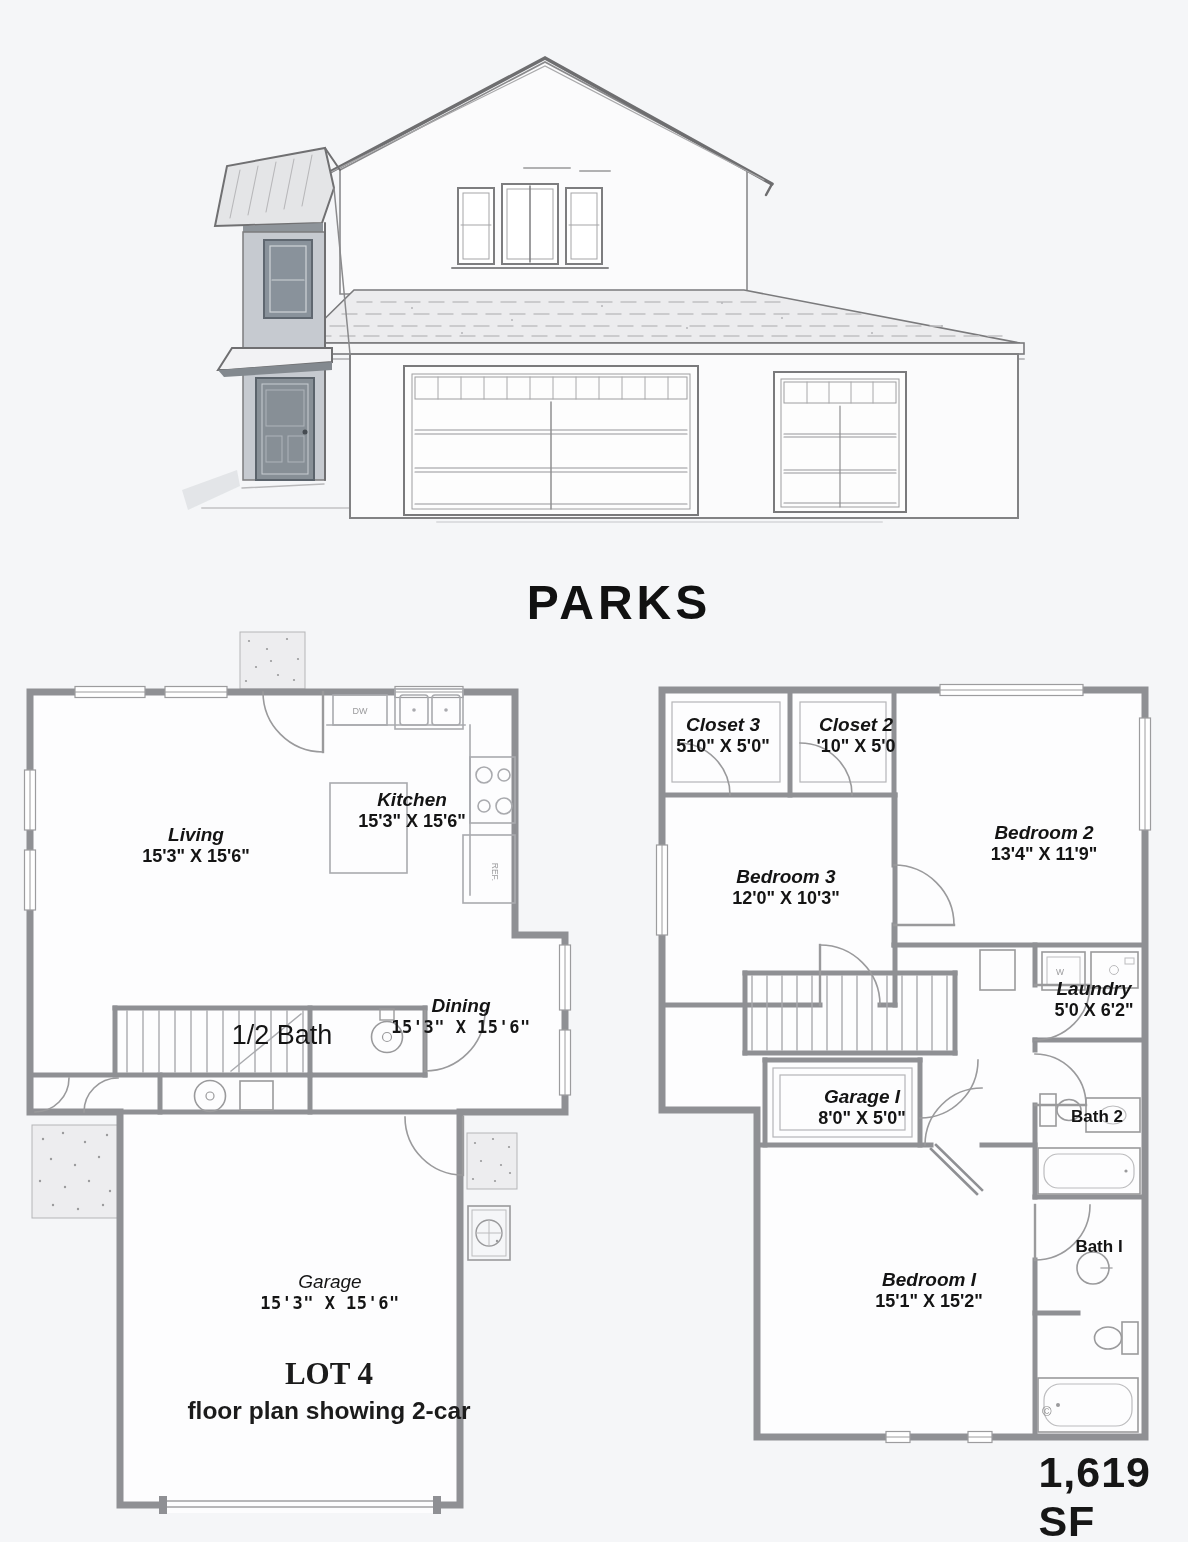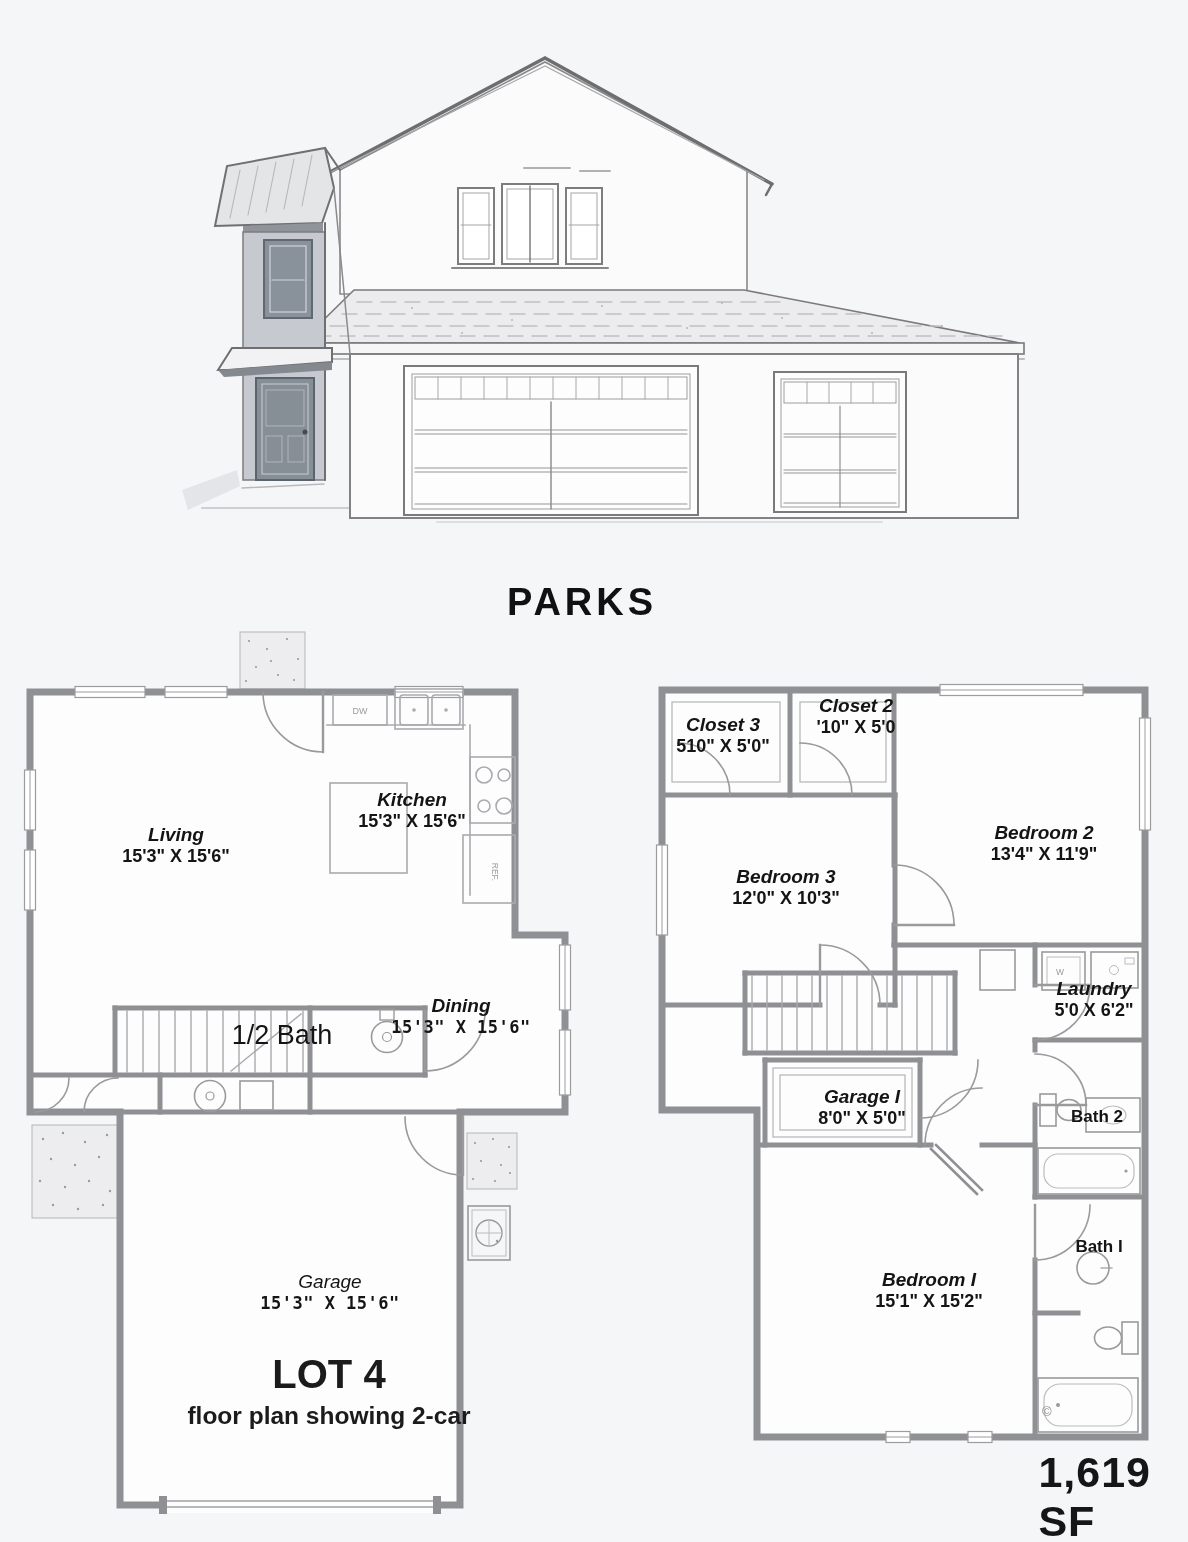--- a/index.html
+++ b/index.html
@@ -6,27 +6,27 @@
   #page{position:relative;width:1188px;height:1542px;background:#f5f6f8;overflow:hidden;
         font-family:"Liberation Sans",sans-serif;color:#141414;}
   svg{position:absolute;overflow:visible;}
   .rlabel{position:absolute;transform:translate(-50%,-50%);text-align:center;line-height:1.18;
           white-space:nowrap;color:#141414;}
   .rname{font-size:19px;font-weight:bold;font-style:italic;}
   .rdims{font-size:18px;font-weight:bold;}
   .techno .rdims{font-family:"DejaVu Sans Mono",monospace;font-size:17px;letter-spacing:.5px;}
   .single{font-size:17px;font-weight:bold;}
   .halfbath{font-size:27px;font-weight:400;}
-  #title{position:absolute;left:582px;top:602px;transform:translate(-50%,-50%);
-         font-size:38px;font-weight:bold;letter-spacing:4px;color:#111;}
+  #title{position:absolute;left:619px;top:602px;transform:translate(-50%,-50%);
+         font-size:48px;font-weight:bold;letter-spacing:4px;color:#111;}
   #sf{position:absolute;left:1151px;top:1497px;transform:translate(-100%,-50%);
       font-size:43px;font-weight:bold;letter-spacing:1px;color:#161616;}
   #lot-note{position:absolute;left:329px;top:1392px;transform:translate(-50%,-50%);
             text-align:center;color:#1b1b1b;}
-  #lot-note .lt{font-size:40px;font-weight:bold;margin-bottom:3px;}
+  #lot-note .lt{font-size:31px;font-weight:bold;margin-bottom:3px;font-family:Liberation Serif, serif;}
   #lot-note .ll{font-size:24.5px;font-weight:bold;line-height:1.32;}
   .wm{position:absolute;left:1042px;top:1404px;font-size:13px;color:#8a8a8a;}
 </style>
 </head>
 <body>
 
 <div id="page">
 
   <svg viewBox="0 0 845 515" style="left:182px;top:18px;width:845px;height:515px">
     <g stroke-linecap="round" fill="none">
@@ -391,21 +391,21 @@
         <path d="M 387,435 H 438" stroke-width="2.4"></path>
         <path d="M 438,435 A 51 51 0 0 0 387,384"></path>
         <path d="M 387,535 V 590" stroke-width="2.4"></path>
         <path d="M 387,590 A 55 55 0 0 0 442,535"></path>
         <path d="M 330,390 A 58 58 0 0 1 272,448"></path>
         <path d="M 334,418 A 57 57 0 0 0 277,475"></path>
       </g>
     </g>
   </svg>
 
-  <div class="rlabel" style="left:176px;top:846px">
+  <div class="rlabel" style="left:196px;top:846px">
     <div class="rname">Living</div>
     <div class="rdims">15'3" X 15'6"</div>
   </div>
   <div class="rlabel" style="left:412px;top:811px">
     <div class="rname">Kitchen</div>
     <div class="rdims">15'3" X 15'6"</div>
   </div>
   <div class="rlabel halfbath" style="left:282px;top:1036px">1/2 Bath</div>
   <div class="rlabel techno" style="left:461px;top:1016px">
     <div class="rname">Dining</div>
@@ -418,21 +418,21 @@
 
   <div id="lot-note">
     <div class="lt">LOT 4</div>
     <div class="ll">floor plan showing 2-car</div>
   </div>
 
   <div class="rlabel" style="left:723px;top:736px">
     <div class="rname">Closet 3</div>
     <div class="rdims">510" X 5'0"</div>
   </div>
-  <div class="rlabel" style="left:856px;top:717px">
+  <div class="rlabel" style="left:856px;top:736px">
     <div class="rname">Closet 2</div>
     <div class="rdims">'10" X 5'0</div>
   </div>
   <div class="rlabel" style="left:1044px;top:844px">
     <div class="rname">Bedroom 2</div>
     <div class="rdims">13'4" X 11'9"</div>
   </div>
   <div class="rlabel" style="left:786px;top:888px">
     <div class="rname">Bedroom 3</div>
     <div class="rdims">12'0" X 10'3"</div>

